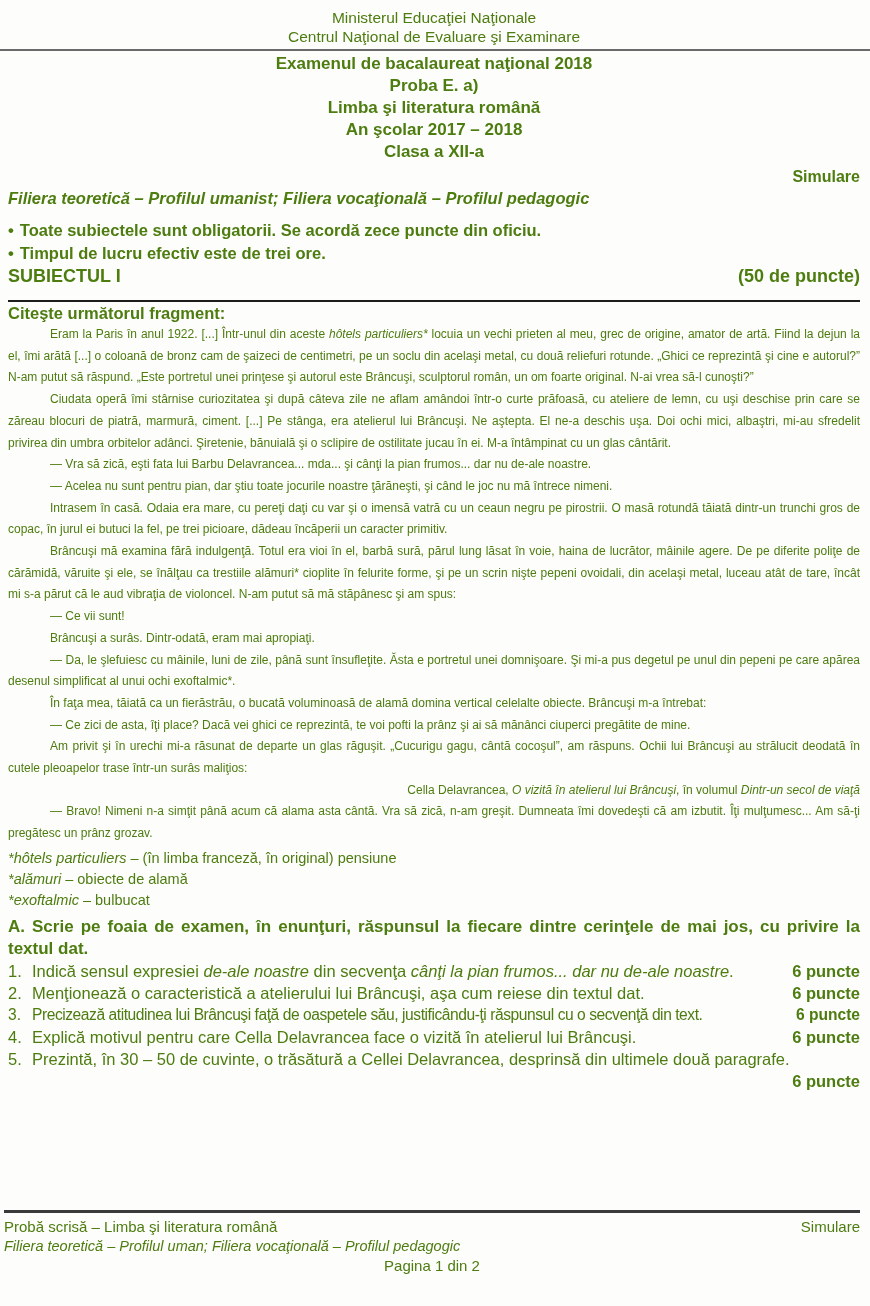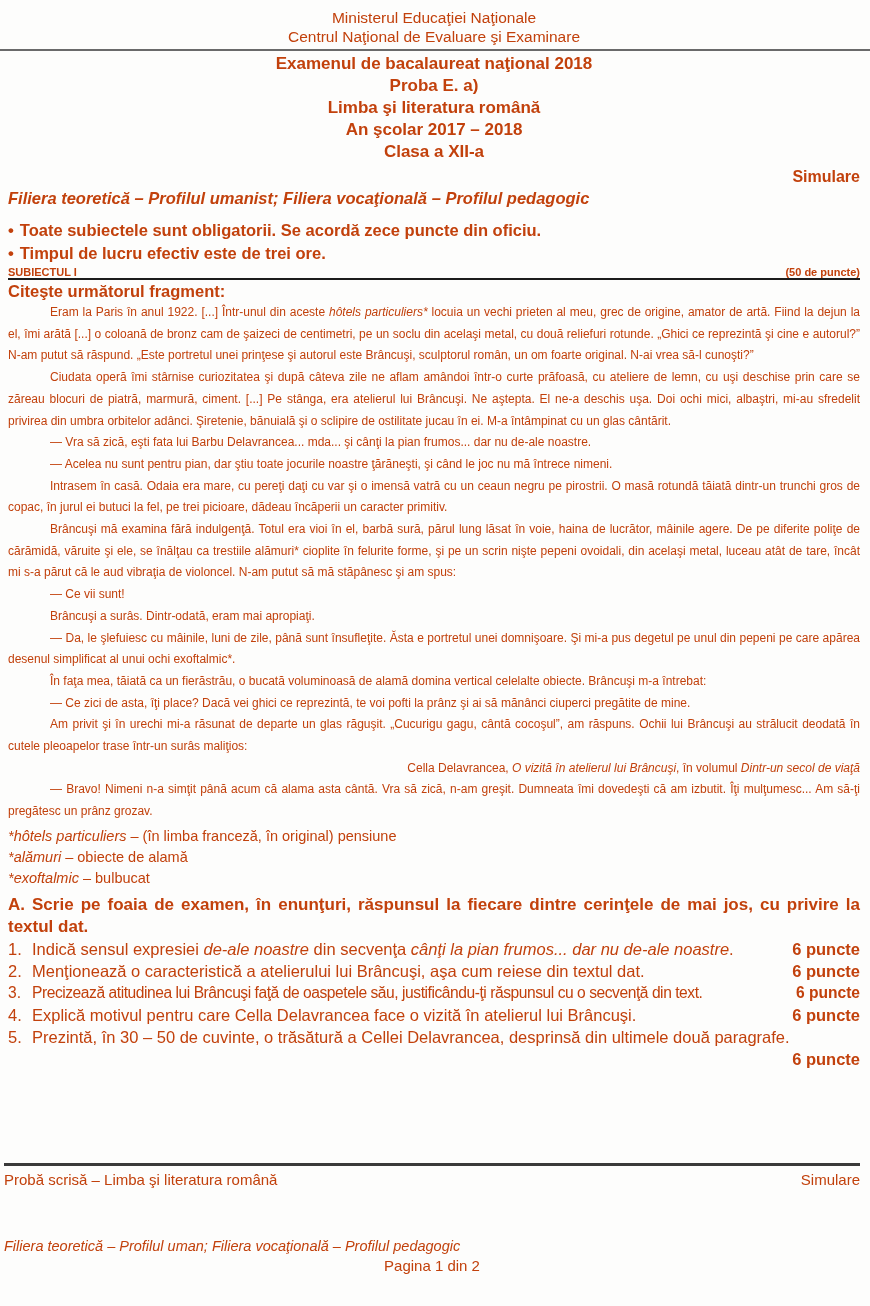--- a/index.html
+++ b/index.html
@@ -1,53 +1,53 @@
 <!DOCTYPE html>
 <html><head>
 <meta charset="utf-8">
 <style>
   html,body { margin:0; padding:0; background:#e9e9e9; }
   .page {
     width:870px; height:1306px; margin:0 auto; box-sizing:border-box;
-    background:#fdfdfc; color:#c2410c;
+    background:#fdfdfc; color:#4d7c0f;
     font-family:"Liberation Sans", sans-serif;
     padding:8px 10px 10px 8px; overflow:hidden; position:relative;
   }
   .center { text-align:center; }
   .hdr-small { font-size:15.5px; line-height:19px; }
   .hdr-rule { border:none; border-top:2px solid #6a6a6a; margin:3px -10px 2px -8px; }
   .hdr-bold { font-weight:bold; font-size:17px; line-height:22px; }
   .simulare { text-align:right; font-weight:bold; font-size:16px; margin-top:5px; }
   .filiera { font-weight:bold; font-style:italic; font-size:16.5px; margin:3px 0 12px 0; }
   .bullet-line { font-weight:bold; font-size:16.5px; line-height:21px; margin:2px 0; }
   .bullet-line .dot { margin-right:6px; }
   .subiect-row {
-    display:flex; justify-content:space-between; font-weight:bold; font-size:11px;
-    border-bottom:2px solid #1c1c1c; padding-bottom:0; margin-top:0;
+    display:flex; justify-content:space-between; font-weight:bold; font-size:18px;
+    border-bottom:2px solid #1c1c1c; padding-bottom:13px; margin-top:0;
   }
   .prompt { font-weight:bold; font-size:16.5px; line-height:21px; margin-top:1px; }
   .fragment { font-size:12px; line-height:21.7px; text-align:justify; }
   .frag-p { margin:0; text-indent:42px; }
   .frag-p.attribution { text-indent:0; text-align:right; }
   .it { font-style:italic; }
   .footnotes { font-size:14.5px; line-height:21px; margin-top:3px; }
   .footnote { white-space:nowrap; }
   .sectionA-heading { font-weight:bold; font-size:17px; line-height:22px; margin-top:5px; text-align:justify; }
   .questions { font-size:16.5px; line-height:22px; }
   .q-row { display:flex; align-items:baseline; }
   .q-num { flex:none; width:24px; }
   .q-text { flex:1; }
   .q-points { flex:none; font-weight:bold; margin-left:10px; }
   .q-row.condensed { font-size:15.6px; }
   .q-row.condensed .q-text { letter-spacing:-0.45px; }
   .q-points-row { text-align:right; font-weight:bold; }
   .footer { position:absolute; left:0; right:0; bottom:30px; padding:4px 10px 0 4px; }
   .footer-rule { border:none; border-top:3px solid #3a3a3a; margin:0 0 4px 0; }
   .footer-row1 { display:flex; justify-content:space-between; font-size:15px; line-height:20px; }
-  .footer-filiera { font-style:italic; font-size:14.5px; line-height:19px;margin-top:47px; }
+  .footer-filiera { font-style:italic; font-size:14.5px; line-height:19px; }
   .footer-page { text-align:center; font-size:15px; line-height:20px; }
 </style>
 </head>
 <body>
 
 <div class="page">
 
   <div class="center hdr-small">Ministerul Educaţiei Naţionale</div>
   <div class="center hdr-small">Centrul Naţional de Evaluare şi Examinare</div>
 

